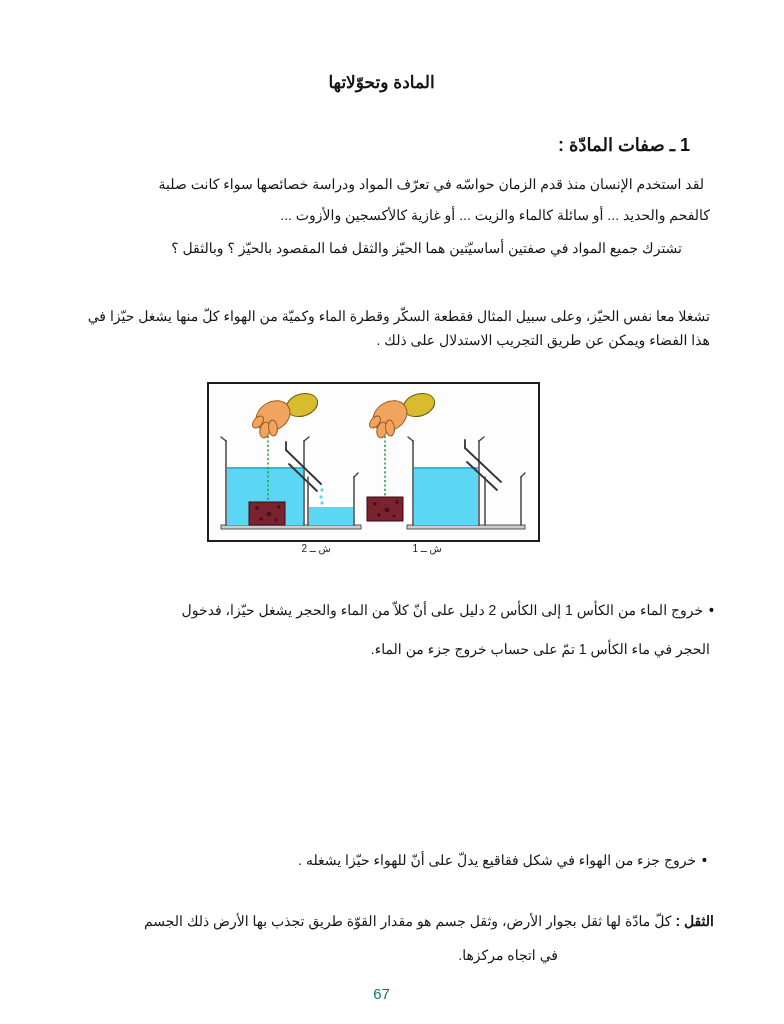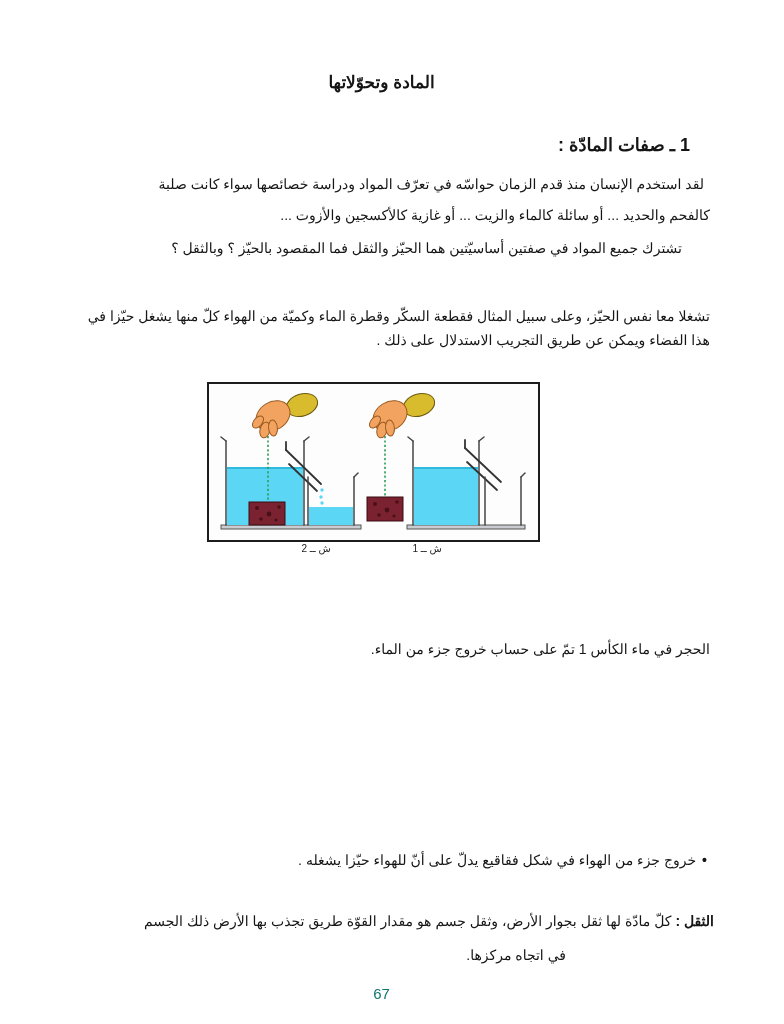--- a/index.html
+++ b/index.html
@@ -158,26 +158,29 @@
           <ellipse class="hand" cx="181" cy="44" rx="4.4" ry="8" transform="rotate(-6 181 44)"></ellipse>
           <ellipse class="hand" cx="166" cy="38" rx="4.2" ry="7" transform="rotate(40 166 38)"></ellipse>
         </g>
       </g>
     </svg>
   </div>
 
   <div class="fig-label fig-label-left">ش ــ 2</div>
   <div class="fig-label fig-label-right">ش ــ 1</div>
 
+  <div class="line" style="top:602px;right:70px;">
+    <span class="bullet-marker">•</span><span>خروج الماء من الكأس 1 إلى الكأس 2 دليل على أنّ كلاّ من الماء والحجر يشغل حيّزا، فدخول</span>
+  </div>
   <div class="line" style="top:641px;right:74px;">الحجر في ماء الكأس 1 تمّ على حساب خروج جزء من الماء.</div>
 
   <div class="line" style="top:852px;right:77px;">
     <span class="bullet-marker">•</span><span>خروج جزء من الهواء في شكل فقاقيع يدلّ على أنّ للهواء حيّزا يشغله .</span>
   </div>
 
   <div class="line" style="top:913px;right:70px;">
     <span class="lead">الثقل :</span><span> كلّ مادّة لها ثقل بجوار الأرض، وثقل جسم هو مقدار القوّة طريق تجذب بها الأرض ذلك الجسم</span>
   </div>
-  <div class="line" style="top:947px;right:218px;">في اتجاه مركزها.</div>
+  <div class="line" style="top:947px;right:226px;">في اتجاه مركزها.</div>
 
   <div class="page-number">67</div>
 
 </div>
 
 </body></html>

